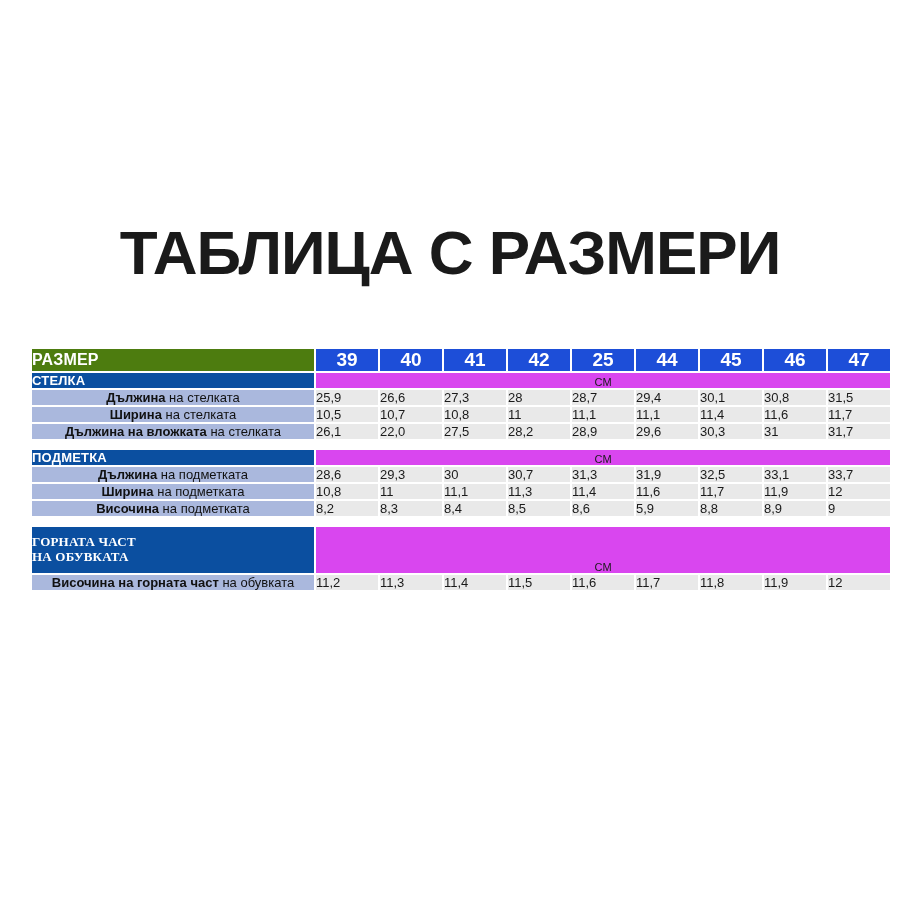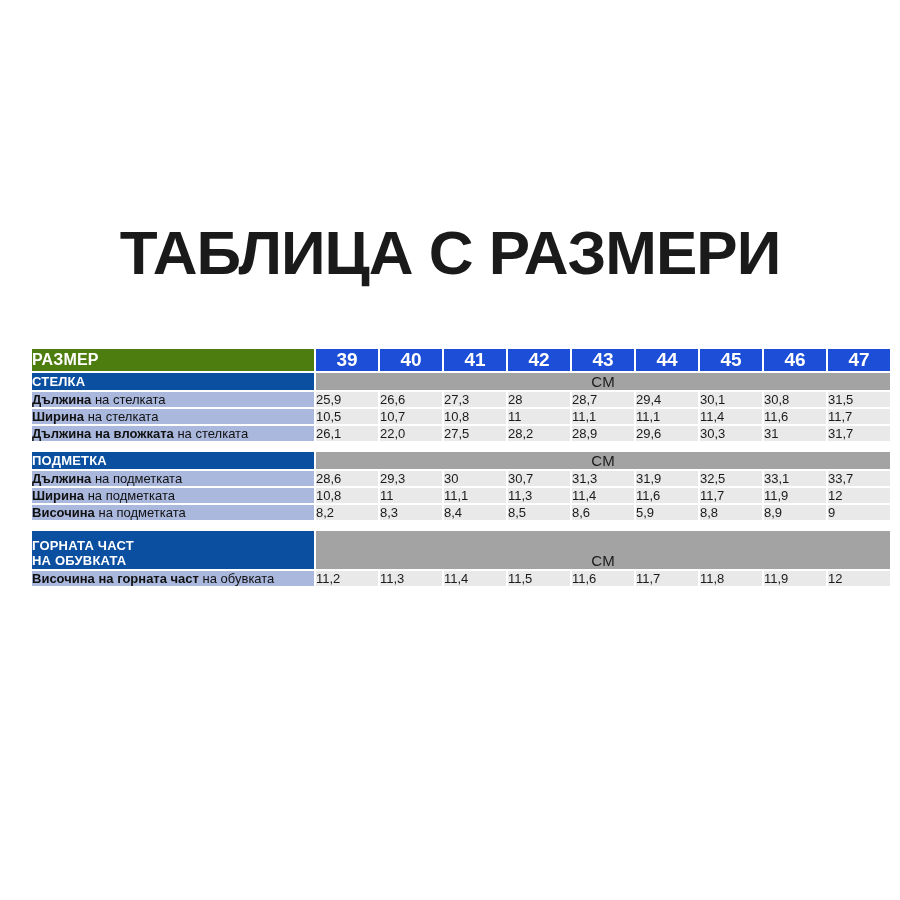--- a/index.html
+++ b/index.html
@@ -75,39 +75,41 @@
   
   .sect-label {
     background: #0b4fa0;
     color: #ffffff;
     font-weight: bold;
     font-size: 13px;
     padding: 6px 0 6px 10px;
     letter-spacing: 0.2px;
   }
   .sect-unit {
-    background: #a3a3a3;
-    color: #1a1a1a;
-    font-size: 15px;
+    background: #d946ef;
+    color: #1a1a1a;
+    font-size: 11px;
     text-align: center;
     vertical-align: bottom;
     padding-bottom: 3px;
   }
   .sect-label.tall {
     padding-top: 8px;
-    padding-bottom: 0;
+    padding-bottom: 8px;
     line-height: 1.15;
+    font-family: Liberation Serif, serif;
   }
   
   .data-label {
     background: #aab8dd;
     color: #111111;
     font-size: 13px;
     padding: 4px 0 4px 10px;
     font-weight: bold;
+    text-align: center;
   }
   .data-label .light {
     font-weight: normal;
   }
   .data-val {
     background: #e9e9e9;
     color: #1a1a1a;
     font-size: 13px;
     text-align: left;
     padding: 4px 0 4px 9px;
@@ -140,21 +142,21 @@
           <col class="size-col">
       </colgroup>
       <tbody>
 
         <tr>
           <td class="hdr-label">РАЗМЕР</td>
           <td class="hdr-size">39</td>
           <td class="hdr-size">40</td>
           <td class="hdr-size">41</td>
           <td class="hdr-size">42</td>
-          <td class="hdr-size">43</td>
+          <td class="hdr-size">25</td>
           <td class="hdr-size">44</td>
           <td class="hdr-size">45</td>
           <td class="hdr-size">46</td>
           <td class="hdr-size">47</td>
         </tr>
 
         <tr>
           <td class="sect-label">СТЕЛКА</td>
           <td class="sect-unit" colspan="9">CM</td>
         </tr>

